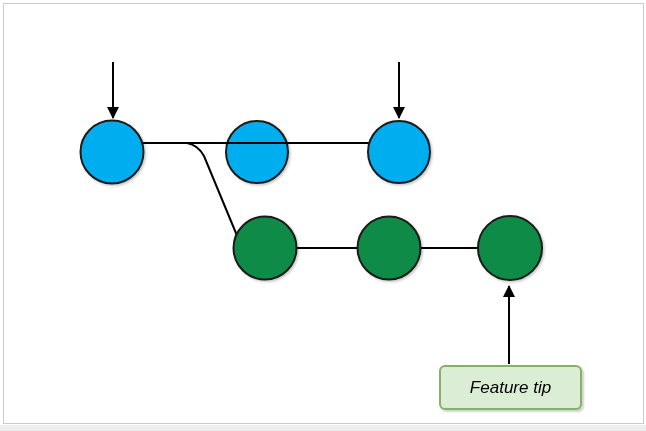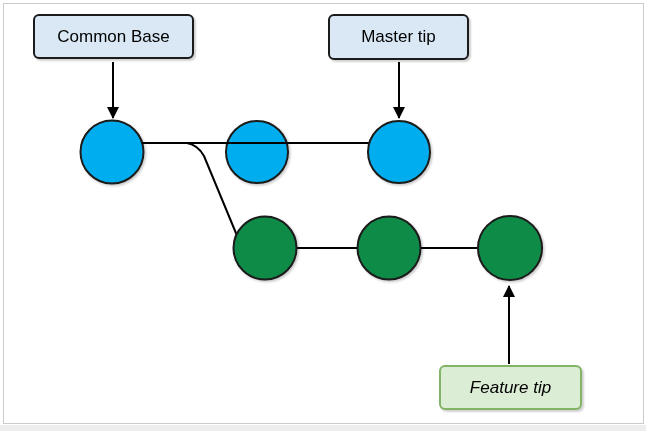--- a/index.html
+++ b/index.html
@@ -87,25 +87,19 @@
 
     <circle cx="265" cy="248" r="31.5" stroke="#1a1a1a" stroke-width="2" filter="url(#nodeShadow)" fill="#118b46"></circle>
     <circle cx="389" cy="248" r="31.5" stroke="#1a1a1a" stroke-width="2" filter="url(#nodeShadow)" fill="#118b46"></circle>
     <circle cx="510" cy="248" r="32" stroke="#1a1a1a" stroke-width="2" filter="url(#nodeShadow)" fill="#118b46"></circle>
 
     <line x1="113" y1="62" x2="113" y2="118" stroke="#000000" stroke-width="2" marker-end="url(#arrowhead)"></line>
     <line x1="399" y1="62" x2="399" y2="118" stroke="#000000" stroke-width="2" marker-end="url(#arrowhead)"></line>
     <line x1="509" y1="364" x2="509" y2="286" stroke="#000000" stroke-width="2" marker-end="url(#arrowhead)"></line>
   </svg>
 
-  <div class="label-box box-blue" id="box-common-base">
-    <span>Common Base</span>
-  </div>
 
-  <div class="label-box box-blue" id="box-master-tip">
-    <span>Master tip</span>
-  </div>
 
   <div class="label-box box-green" id="box-feature-tip">
     <span>Feature tip</span>
   </div>
 
 </div>
 
 </body></html>

